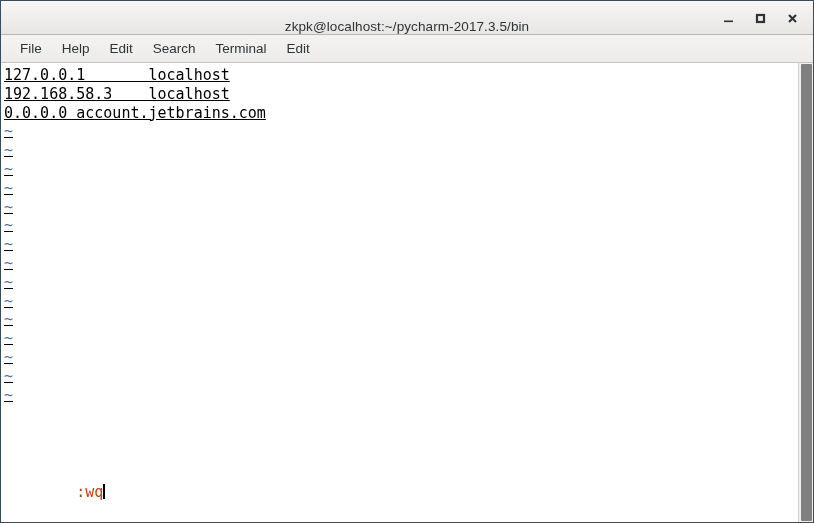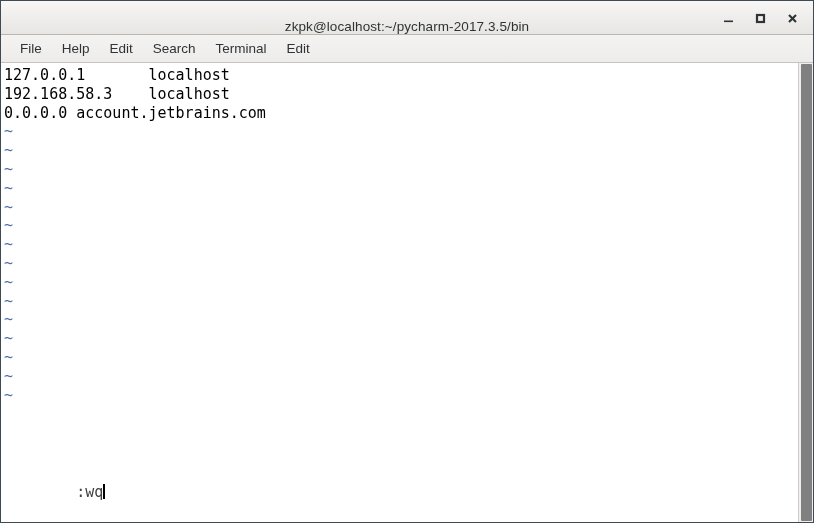--- a/index.html
+++ b/index.html
@@ -87,20 +87,21 @@
     cursor: default;
   }
 
   
   .term-wrap {
     position: relative;
     flex: 1 1 auto;
     background: #ffffff;
     display: flex;
     overflow: hidden;
+    text-decoration: underline;
   }
   .term-screen {
     position: relative;
     flex: 1 1 auto;
     padding: 3px 0 0 3px;
     box-sizing: border-box;
     overflow: hidden;
   }
   .term-line {
     font-family: "DejaVu Sans Mono", "Liberation Mono", monospace;
@@ -114,21 +115,21 @@
   .term-line.tilde {
     color: #4a6fa5;
   }
   .status-line {
     position: absolute;
     left: 3px;
     bottom: 1px;
     font-family: "DejaVu Sans Mono", "Liberation Mono", monospace;
     font-size: 15px;
     line-height: 18.8px;
-    color: #404040;
+    color: #c2410c;
     white-space: pre;
   }
   .cursor-block {
     display: inline-block;
     width: 2px;
     height: 15px;
     background: #000000;
     vertical-align: -2px;
     margin-left: 0px;
   }

